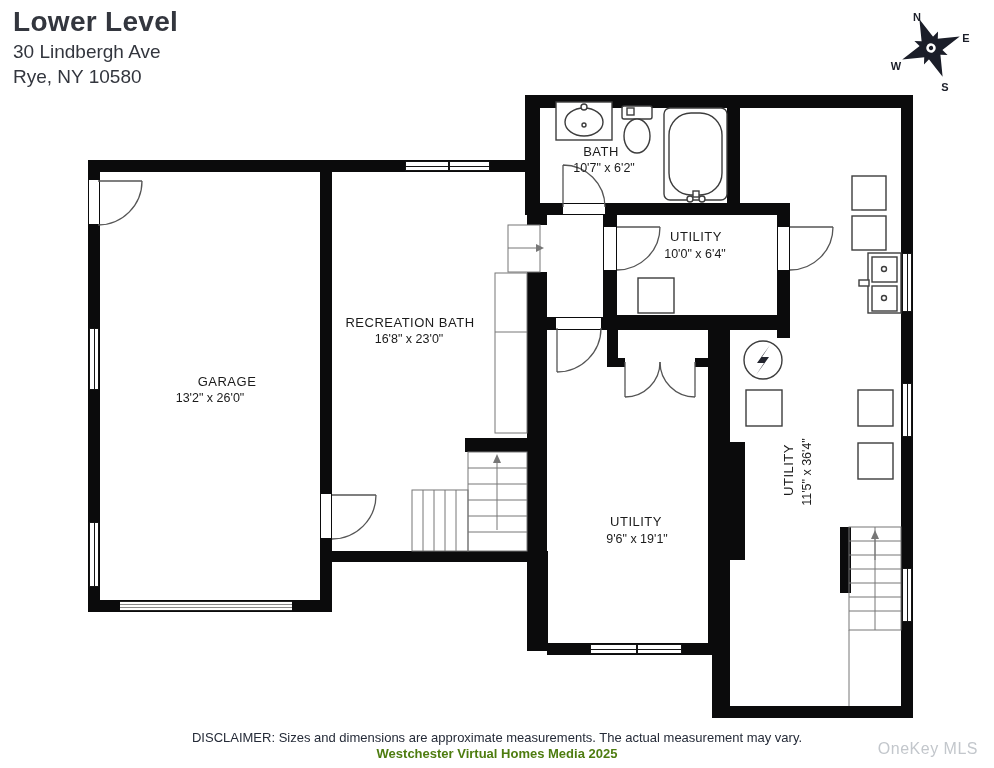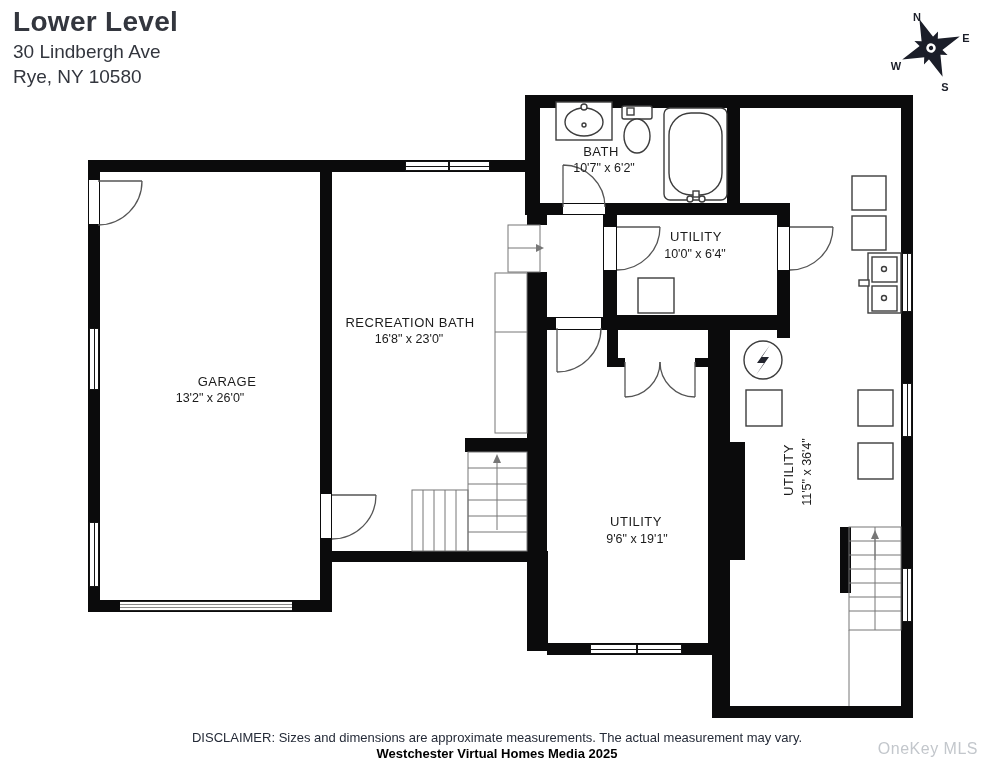--- a/index.html
+++ b/index.html
@@ -12,21 +12,21 @@
   .wdiv{position:absolute;left:50%;top:-1px;bottom:-1px;width:2px;background:#141414;}
   .gdoor{position:absolute;background:#fff;border-top:1.5px solid #222;border-bottom:1.5px solid #222;box-sizing:border-box;
          background-image:linear-gradient(to bottom,transparent 22%,#8a8a8a 22%,#8a8a8a 36%,transparent 36%,transparent 62%,#8a8a8a 62%,#8a8a8a 76%,transparent 76%);}
   .rname{position:absolute;transform:translate(-50%,-50%);font-size:13px;color:#1b1b1b;letter-spacing:.5px;white-space:nowrap;}
   .rdims{position:absolute;transform:translate(-50%,-50%);font-size:12.5px;color:#1b1b1b;white-space:nowrap;}
   .rot{transform:translate(-50%,-50%) rotate(-90deg);}
   .hdr{position:absolute;left:13px;top:5px;color:#33363e;}
   .hdr .t{font-size:28px;font-weight:600;letter-spacing:.3px;line-height:34px;}
   .hdr .a{font-size:19px;font-weight:500;line-height:25px;}
   .disc{position:absolute;left:0;right:0;top:730px;text-align:center;font-size:13px;color:#252b38;}
-  .credit{position:absolute;left:0;right:0;top:746px;text-align:center;font-size:13px;font-weight:700;color:#000000;}
+  .credit{position:absolute;left:0;right:0;top:746px;text-align:center;font-size:13px;font-weight:700;color:#4d7c0f;}
   .wm{position:absolute;right:16px;top:740px;font-size:16px;color:#c3c7cc;letter-spacing:.5px;}
   svg{position:absolute;left:0;top:0;pointer-events:none;}
 </style>
 </head>
 <body>
 
 <div id="stage">
 
   <div class="hdr">
     <div class="t">Lower Level</div>

